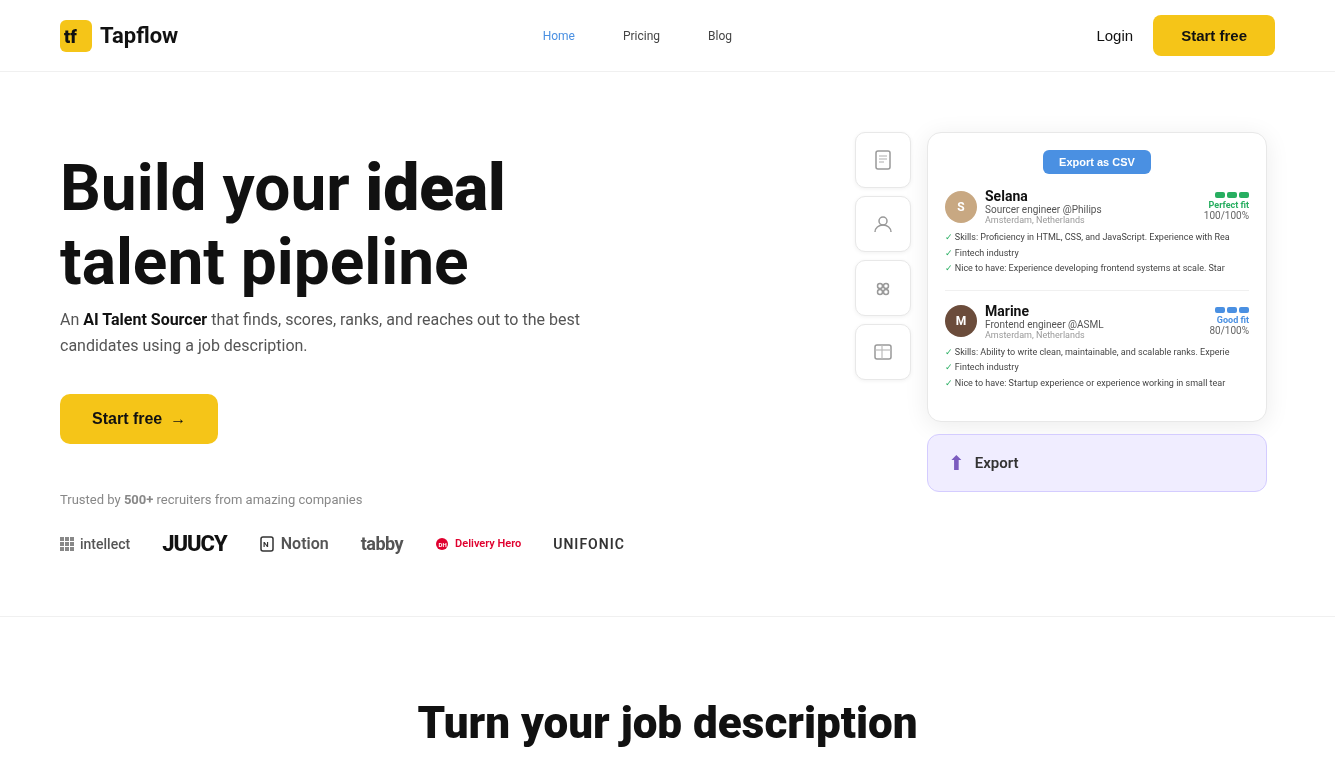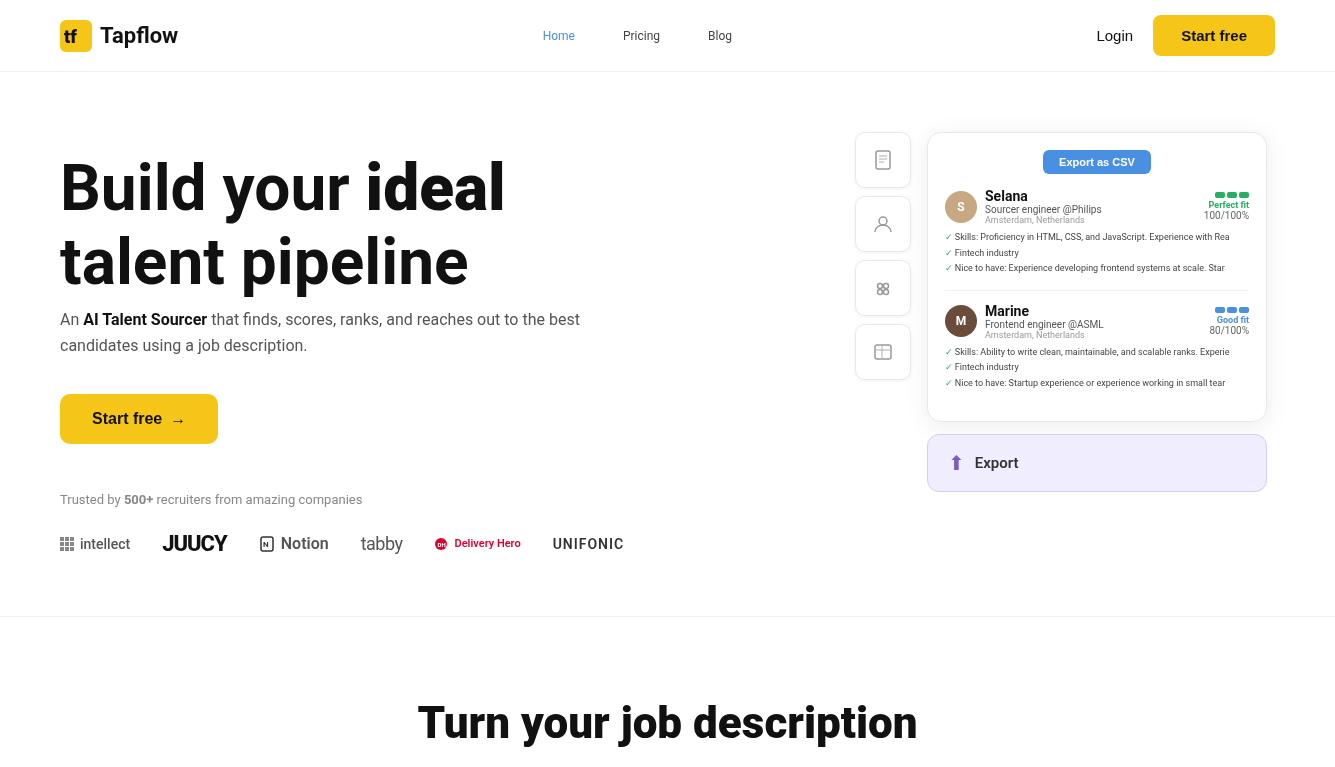--- a/index.html
+++ b/index.html
@@ -32,21 +32,21 @@
     .hero-subtitle strong { font-weight: 700; color: #111; }
     .hero-buttons { display: flex; align-items: center; gap: 16px; margin-bottom: 48px; }
     .btn-start { background: #F5C518; color: #111; font-weight: 700; font-size: 16px; padding: 16px 32px; border: none; border-radius: 10px; cursor: pointer; display: flex; align-items: center; gap: 8px; }
     .btn-watch { background: #fff; color: #111; font-weight: 700; font-size: 16px; padding: 15px 30px; border: 2px solid #111; border-radius: 10px; cursor: pointer; }
     .trusted-text { font-size: 13px; color: #888; margin-bottom: 24px; }
     .trusted-text strong { color: #888; font-weight: 700; }
     .company-logos { display: flex; align-items: center; gap: 32px; flex-wrap: wrap; }
     .company-logo { font-size: 14px; color: #555; display: flex; align-items: center; gap: 6px; font-weight: 500; }
     .company-logo.juucy { font-size: 22px; font-weight: 800; color: #111; letter-spacing: -1px; }
     .company-logo.notion { font-size: 16px; font-weight: 600; }
-    .company-logo.tabby { font-size: 18px; font-weight: 400; letter-spacing: -0.5px; }
+    .company-logo.tabby { font-size: 18px; font-weight: 700; letter-spacing: -0.5px; }
     .company-logo.delivery { font-size: 11px; font-weight: 600; color: #e0002e; }
     .company-logo.unifonic { font-size: 14px; font-weight: 600; letter-spacing: 1px; color: #333; text-transform: uppercase; }
 
     
     .hero-right { position: relative; width: 420px; flex-shrink: 0; margin-top: -20px; }
     .sidebar-icons {
       position: absolute; left: 0; top: 0;
       display: flex; flex-direction: column; gap: 8px;
     }
     .sidebar-icon-box {

